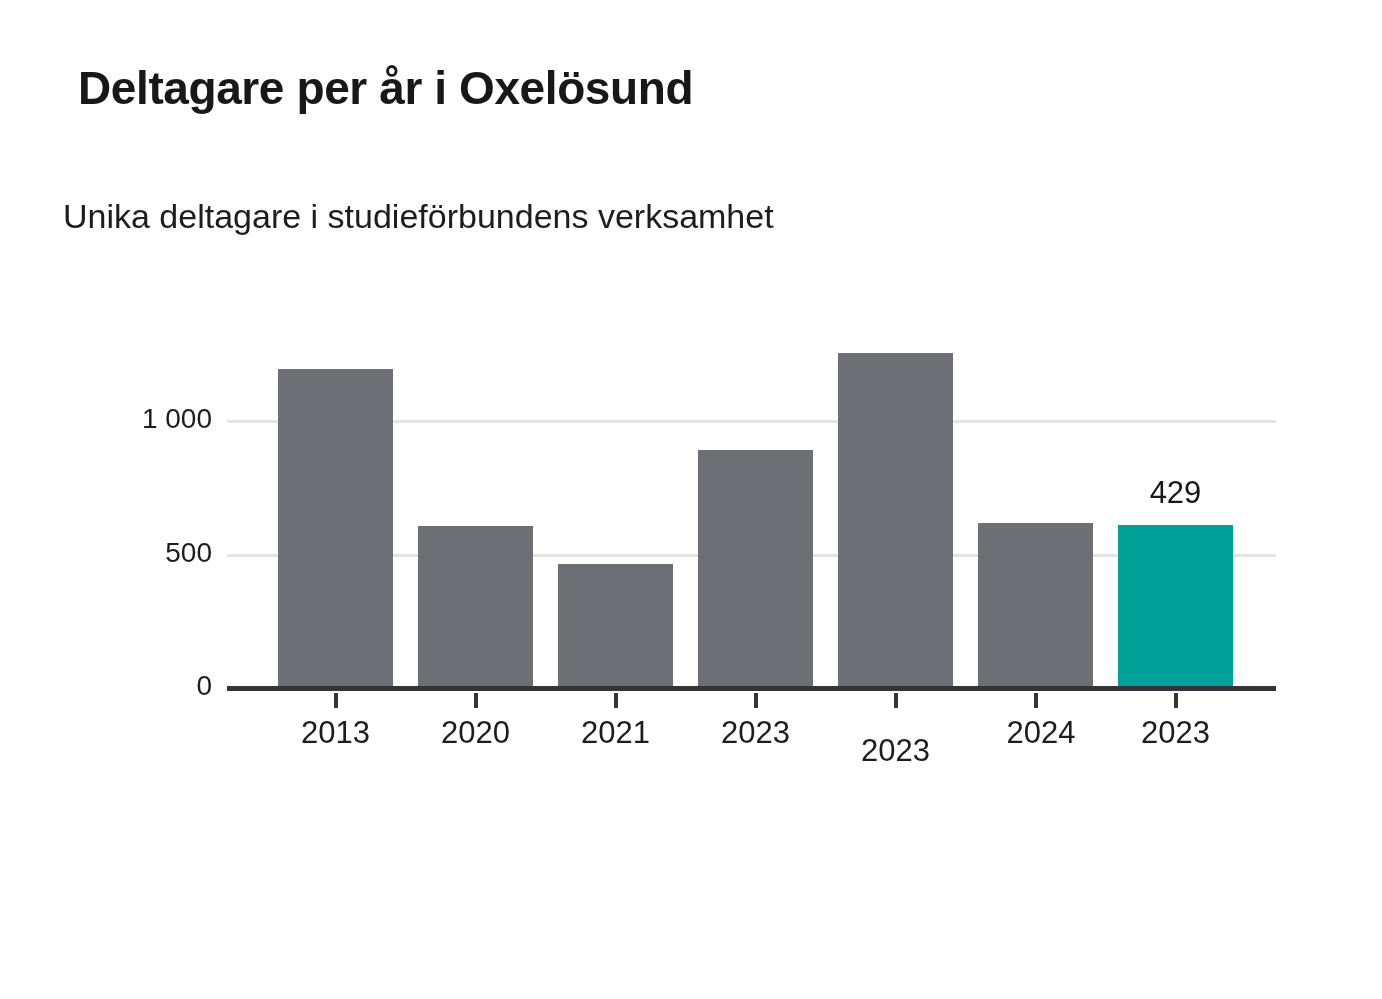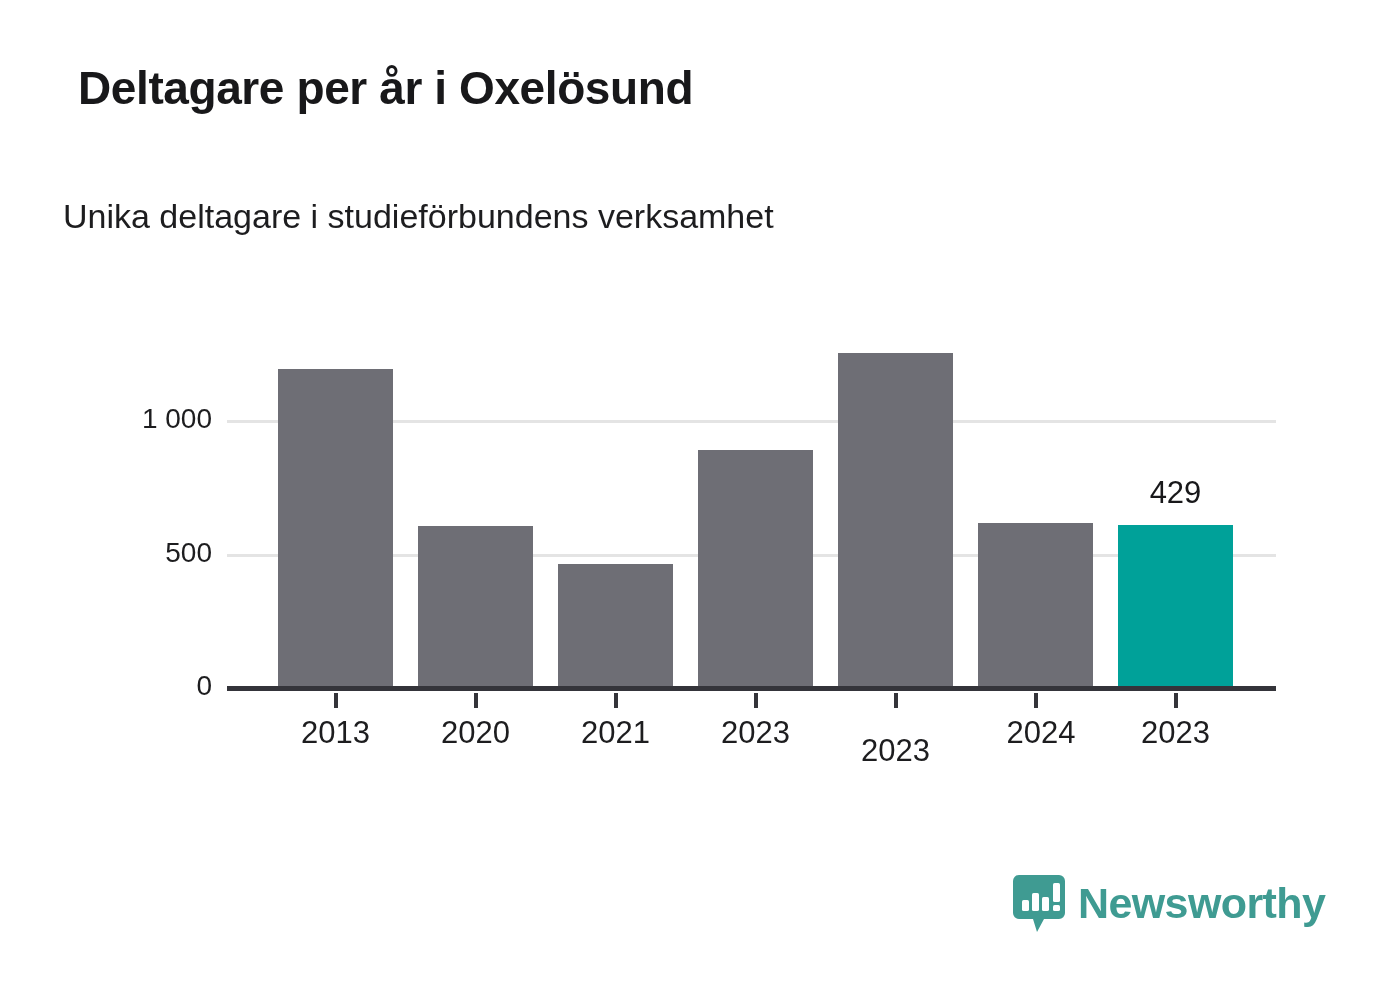--- a/index.html
+++ b/index.html
@@ -172,25 +172,14 @@
       <div class="bar accent" style="left: 1118px; width: 115px; height: 162.603px;"></div>
       <div class="x-tick" style="left: 1173.5px;"></div>
       <div class="x-tick-label" style="left: 1105.5px; width: 140px;">2023</div>
       <div class="axis-line-x" style="top: 686px;"></div>
       <div class="y-tick-label" style="top: 672px;">0</div>
       <div class="y-tick-label" style="top: 539px;">500</div>
       <div class="y-tick-label" style="top: 405px;">1 000</div>
       <div class="bar-value-label" style="left: 1118px; width: 115px; top: 477.397px;">429</div>
     </div>
 
-  <div id="logo">
-    <svg id="logo-mark" viewBox="0 0 52 57">
-      <path d="M6 0 H46 A6 6 0 0 1 52 6 V38 A6 6 0 0 1 46 44 H31 L24 57 L20 44 H6 A6 6 0 0 1 0 38 V6 A6 6 0 0 1 6 0 Z" fill="#3f9b92"></path>
-      <rect x="9" y="25" width="7" height="11" rx="1.6" fill="#ffffff"></rect>
-      <rect x="19" y="18" width="7" height="18" rx="1.6" fill="#ffffff"></rect>
-      <rect x="29" y="22" width="7" height="14" rx="1.6" fill="#ffffff"></rect>
-      <rect x="40" y="8" width="7" height="19" rx="1.6" fill="#ffffff"></rect>
-      <rect x="40" y="30" width="7" height="6" rx="1.6" fill="#ffffff"></rect>
-    </svg>
-    <div id="logo-text">Newsworthy</div>
-  </div>
 
 </div>
 
 </body></html>

